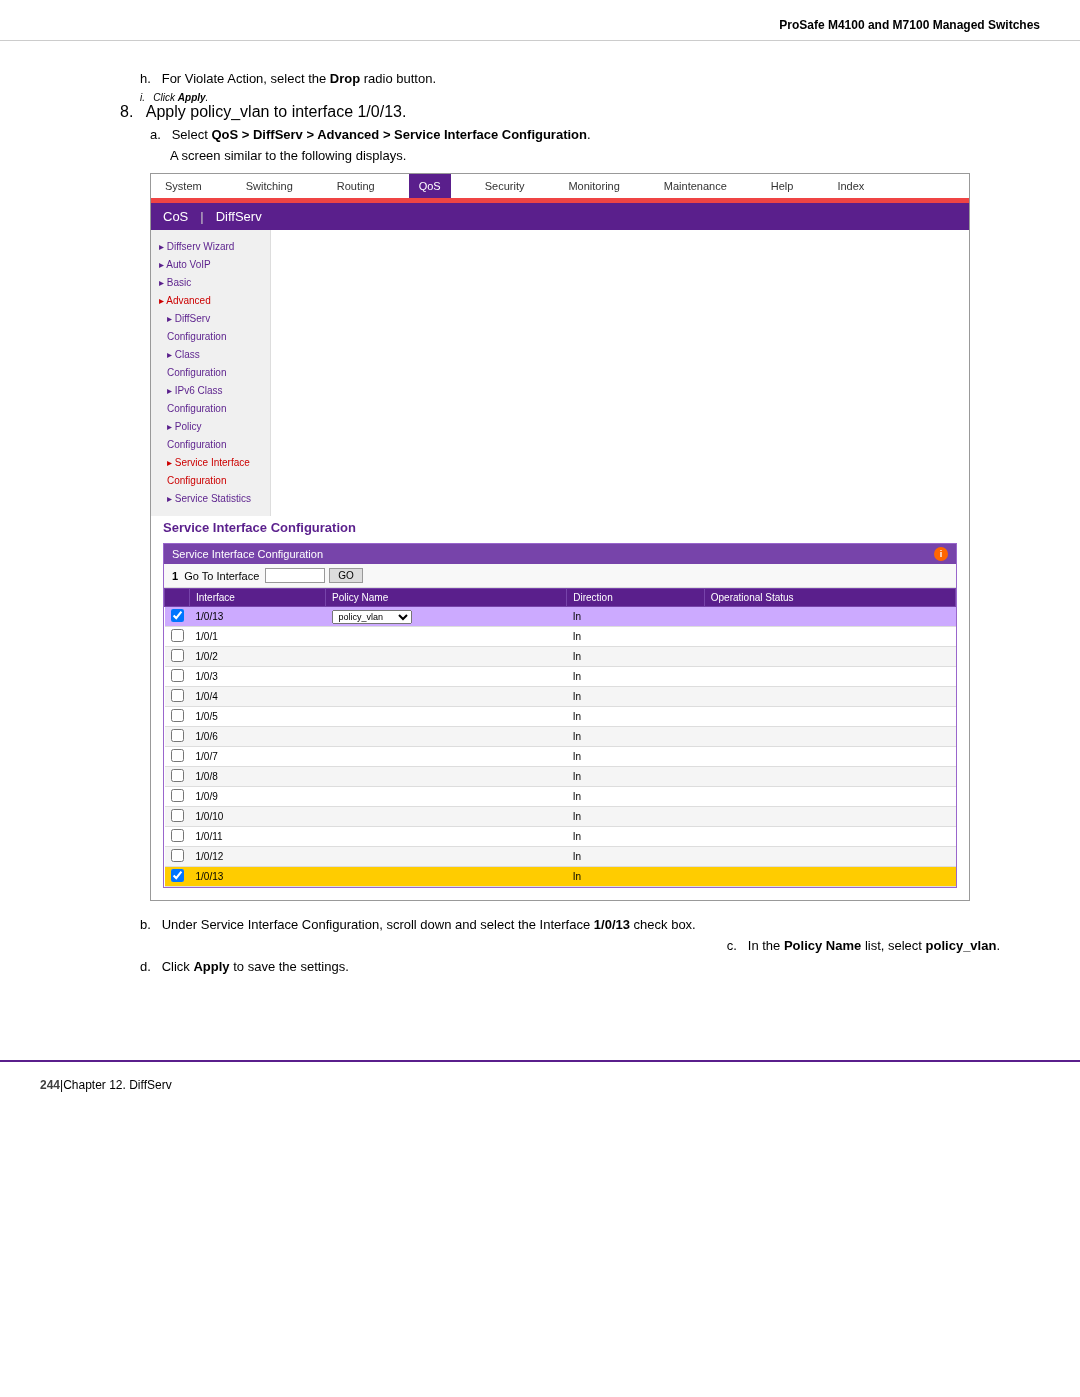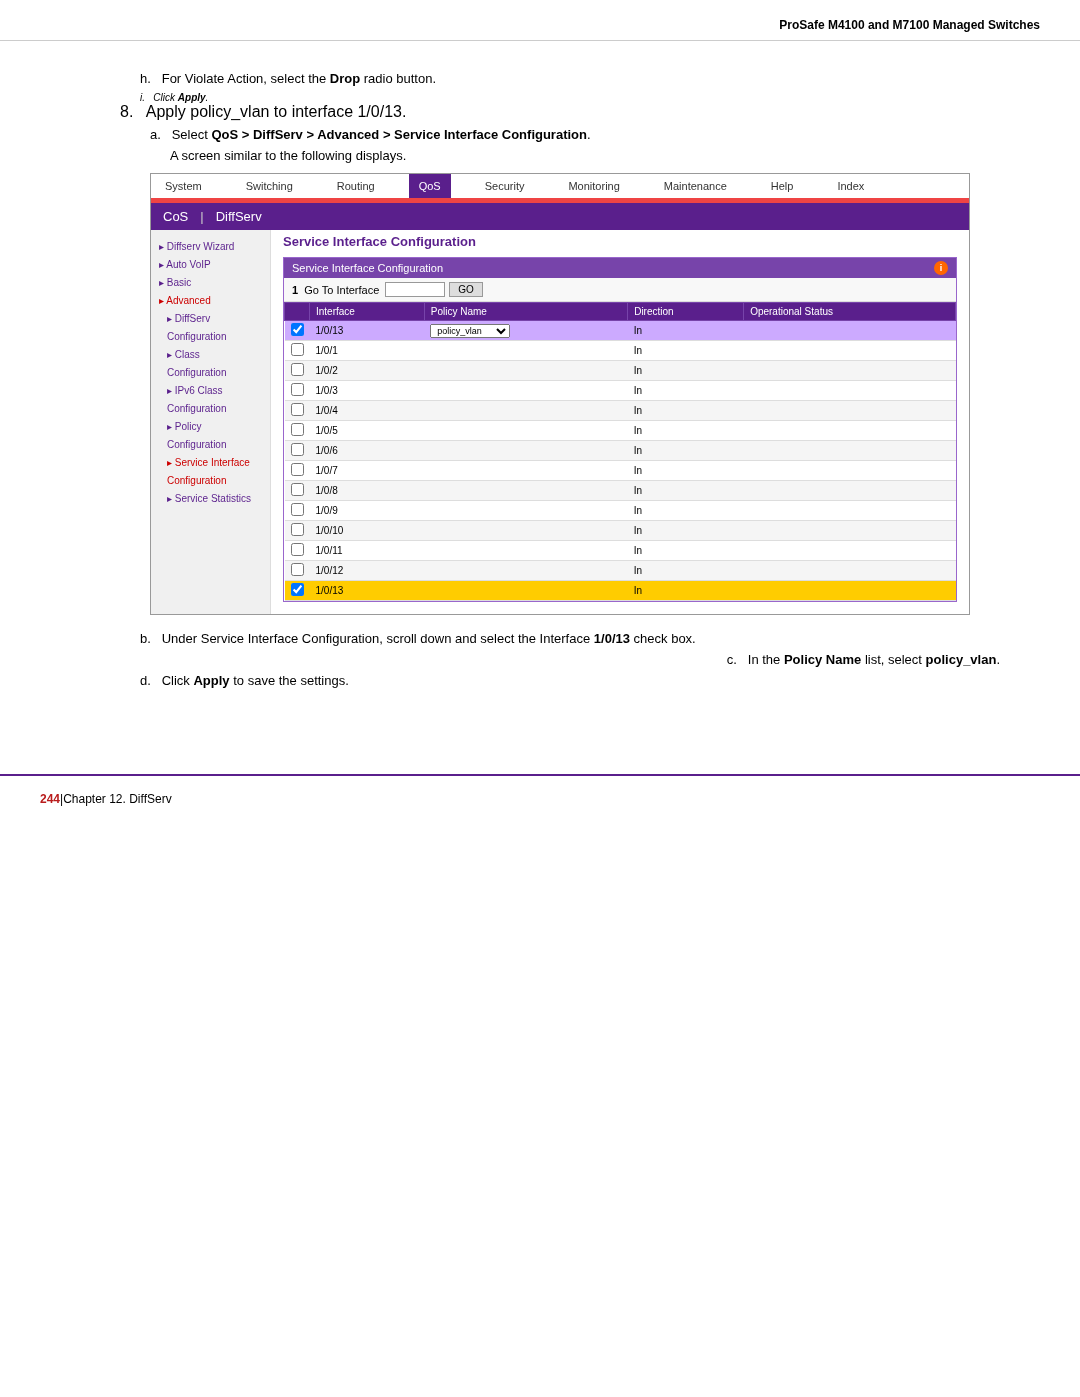--- a/index.html
+++ b/index.html
@@ -80,20 +80,21 @@
     }
 
     .sub-nav-item.separator {
       color: #ccc;
     }
 
     
     .main-layout {
       display: flex;
       min-height: 320px;
+      flex-direction: column;
     }
 
     
     .sidebar {
       width: 120px;
       background: #f0f0f0;
       padding: 8px 4px;
       border-right: 1px solid #ddd;
       font-size: 10px;
     }
@@ -234,21 +235,21 @@
 
     .page-footer {
       padding: 16px 40px;
       border-top: 2px solid #5a1f8c;
       display: flex;
       align-items: center;
       margin-top: 20px;
     }
 
     .footer-page-num {
-      color: #b91c1c;
+      color: #404040;
       font-weight: bold;
       font-size: 12px;
     }
 
     .footer-chapter {
       font-size: 12px;
     }
 
     b { font-weight: bold; }
   </style>

